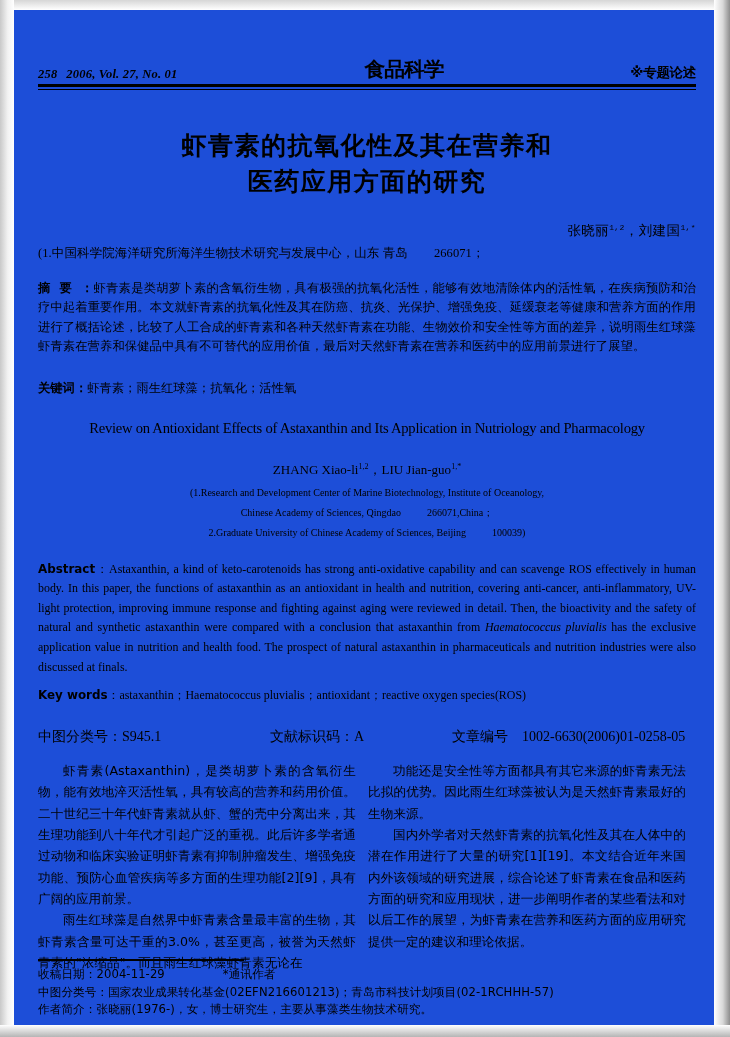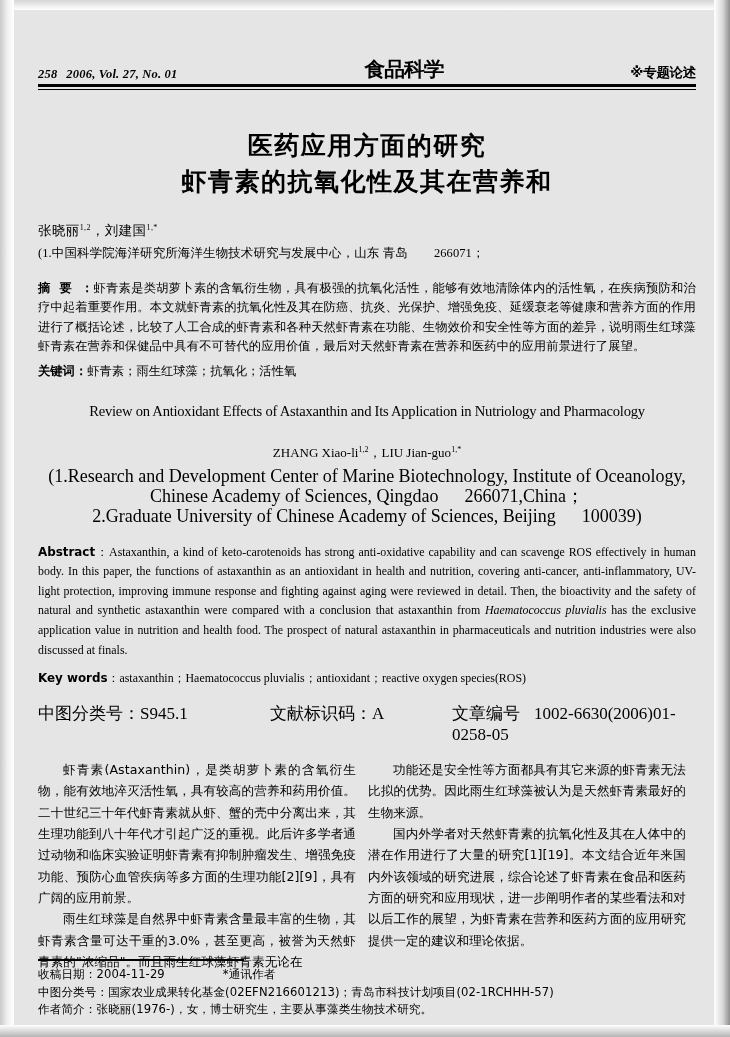--- a/index.html
+++ b/index.html
@@ -5,21 +5,21 @@
   html, body {
     margin: 0;
     padding: 0;
     background: #7a7a7a;
   }
   .page {
     position: relative;
     width: 730px;
     height: 1037px;
     margin: 0 auto;
-    background: #e5e5e5;
+    background: #1d4ed8;
     overflow: hidden;
     font-family: "Liberation Serif", "DejaVu Serif", serif;
     color: #000;
     box-sizing: border-box;
   }
   
   .scan-edge-left {
     position: absolute; left: 0; top: 0; width: 14px; height: 100%;
     background: linear-gradient(to right, #c9c9c9 0%, #f2f2f2 55%, #ffffff 100%);
     pointer-events: none;
@@ -94,24 +94,25 @@
   .cn-title {
     text-align: center;
     font-family: "DejaVu Sans", sans-serif;
     font-weight: bold;
     font-size: 25px;
     line-height: 36px;
     letter-spacing: 1.5px;
     margin-top: 38px;
   }
   .cn-authors {
-    text-align: left;
+    text-align: right;
     font-size: 13.5px;
     margin-top: 22px;
     letter-spacing: .4px;
+    font-family: Liberation Mono, monospace;
   }
   .cn-affil {
     text-align: left;
     font-size: 12.5px;
     line-height: 19px;
     margin-top: 4px;
     letter-spacing: .1px;
   }
   sup { font-size: 8px; vertical-align: super; }
   .gap { display: inline-block; width: 26px; }
@@ -129,62 +130,62 @@
   .lbl-b {
     font-family: "DejaVu Sans", sans-serif;
     font-weight: bold;
   }
   .lbl-spaced {
     font-family: "DejaVu Sans", sans-serif;
     font-weight: bold;
     letter-spacing: 9px;
   }
   .cn-keywords {
-    margin-top: 5px;
+    margin-top: 22px;
     font-size: 12.3px;
     line-height: 19px;
   }
 
   
   .en-title {
     text-align: center;
     font-size: 14.6px;
     margin-top: 22px;
     letter-spacing: -0.25px;
     white-space: nowrap;
   }
   .en-authors {
     text-align: center;
     font-size: 13px;
     margin-top: 24px;
   }
   .en-affil {
     text-align: center;
-    font-size: 18px;
+    font-size: 10px;
     line-height: 20px;
     margin-top: 4px;
   }
   .en-abstract {
     margin-top: 17px;
     font-size: 11.9px;
     line-height: 19.6px;
     text-align: justify;
   }
   .en-abstract .ital { font-style: italic; }
   .en-keywords {
     margin-top: 9px;
     font-size: 11.9px;
     line-height: 19px;
   }
 
   
   .clc-row {
     display: flex;
-    margin-top: 14px;
-    font-size: 17px;
+    margin-top: 23px;
+    font-size: 14px;
   }
   .clc-col-1 { width: 232px; }
   .clc-col-2 { width: 182px; }
   .clc-col-3 { flex: 1; }
 
   
   .body-cols {
     display: flex;
     margin-top: 14px;
     column-gap: 12px;
@@ -237,22 +238,22 @@
       <div class="runhead-left">
         <span class="folio">258</span><span>2006, Vol. 27, No. 01</span>
       </div>
       <div class="masthead">食品科学</div>
       <div class="runhead-right">※专题论述</div>
     </div>
     <div class="rule-thick"></div>
     <div class="rule-thin"></div>
 
     <div class="cn-title">
+      <div>虾青素的抗氧化性及其在营养和</div>
       <div>医药应用方面的研究</div>
-      <div>虾青素的抗氧化性及其在营养和</div>
     </div>
 
     <div class="cn-authors">
       <span>张晓丽</span><sup>1,2</sup><span>，</span><span>刘建国</span><sup>1,*</sup>
     </div>
 
     <div class="cn-affil">
       <div>
         <span>(1.中国科学院海洋研究所海洋生物技术研究与发展中心，山东 青岛</span><span class="gap"></span><span>266071；</span>
       </div>

